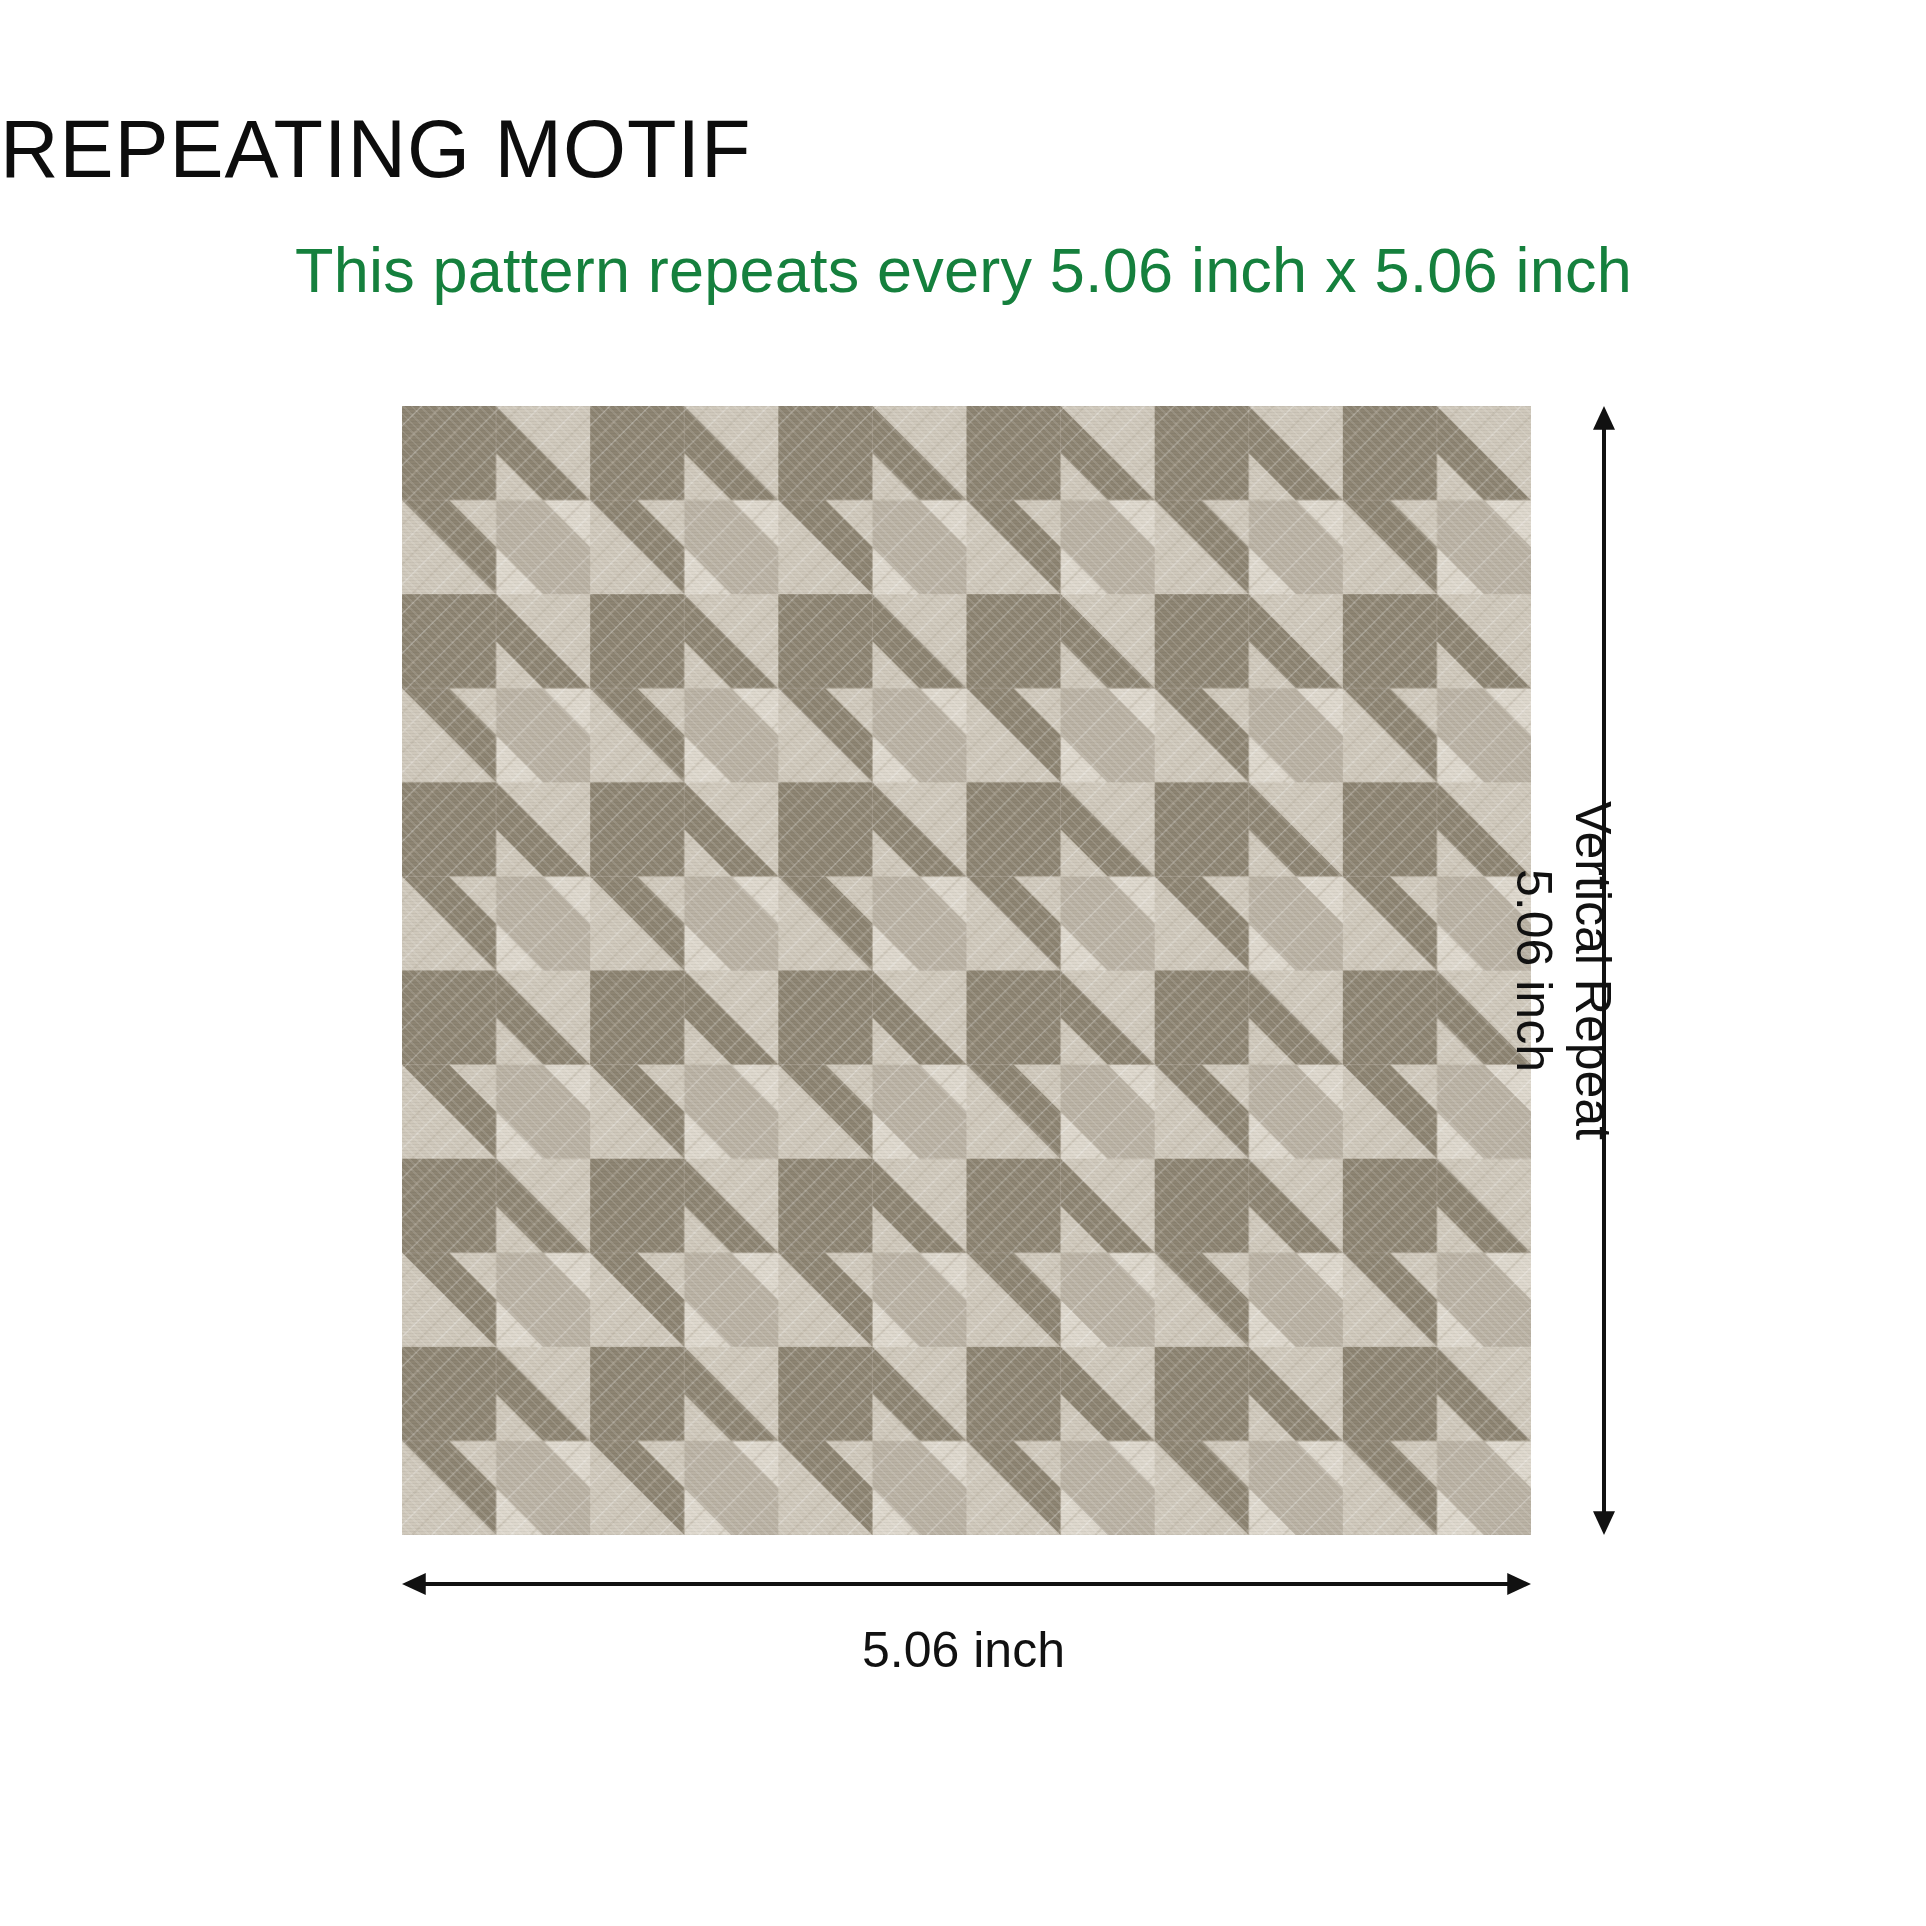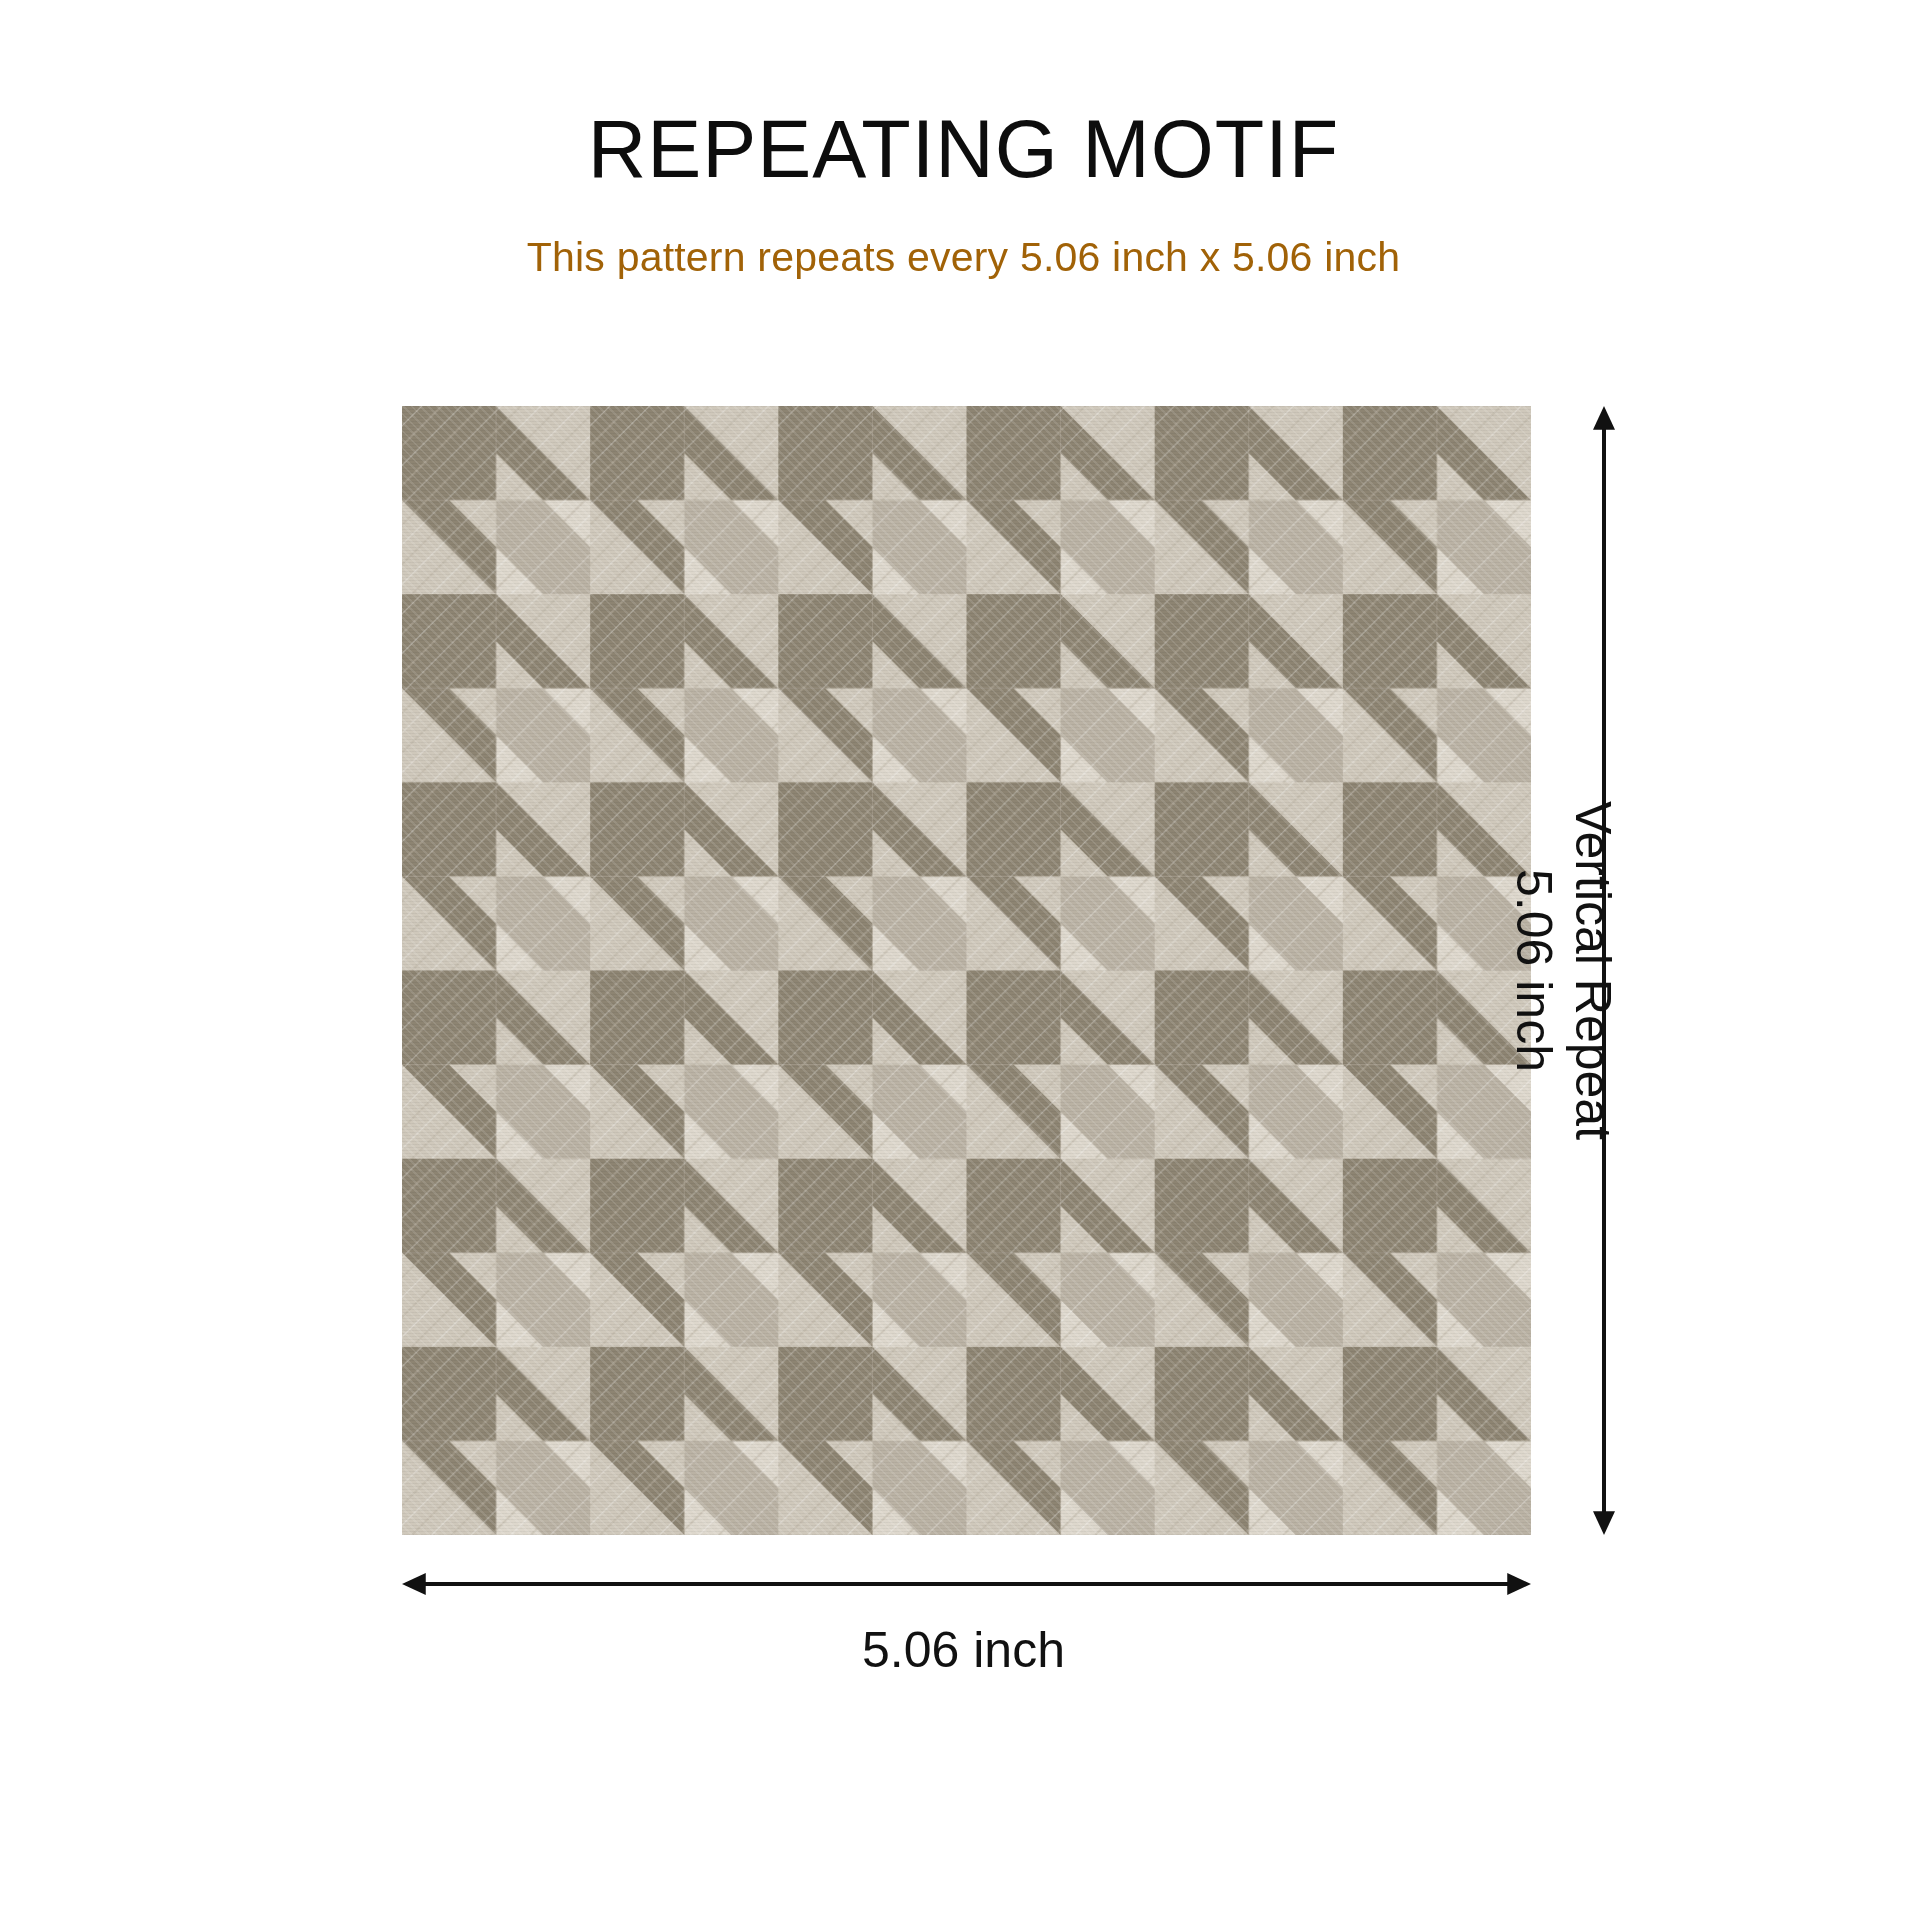--- a/index.html
+++ b/index.html
@@ -20,37 +20,37 @@
     position: absolute;
     inset: 0;
   }
 
   
   .title {
     position: absolute;
     top: 107px;
     left: 0;
     width: 100%;
-    text-align: center;
+    text-align: left;
     font-size: 81px;
     font-weight: 400;
     letter-spacing: 1px;
     line-height: 1.05;
     color: #0d0d0d;
   }
   .subtitle {
     position: absolute;
     top: 234px;
     left: 0;
     width: 100%;
     text-align: center;
-    font-size: 41px;
+    font-size: 63px;
     font-weight: 400;
     letter-spacing: 0.2px;
-    color: #a16207;
+    color: #15803d;
   }
 
   
   .swatch-wrap {
     position: absolute;
     left: 402px;
     top: 406px;
     width: 1129px;
     height: 1129px;
   }

